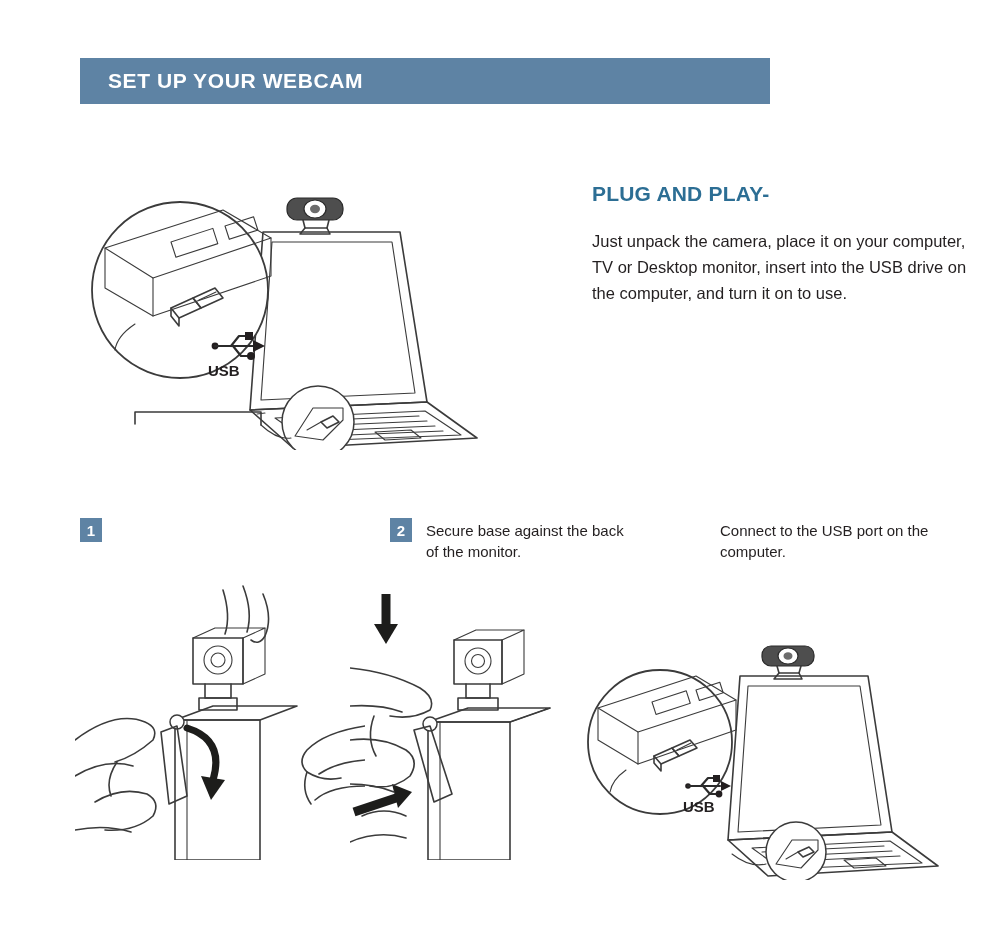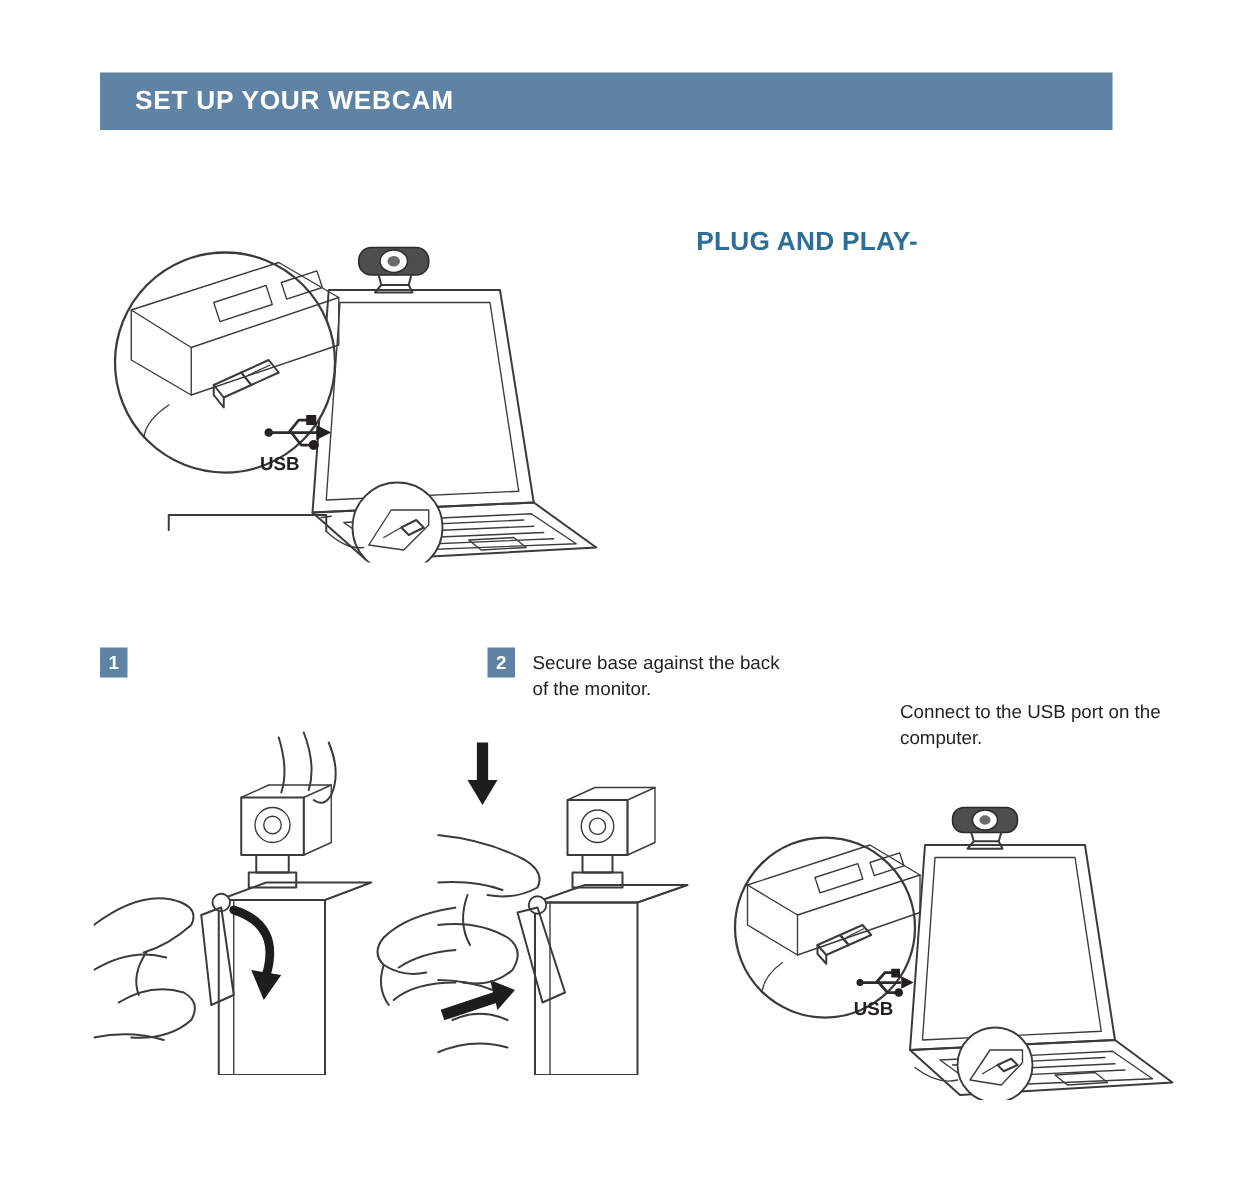--- a/index.html
+++ b/index.html
@@ -14,21 +14,21 @@
     font-family: "Liberation Sans", sans-serif;
     color: #231f20;
     overflow: hidden;
   }
 
   
   .header-bar {
     position: absolute;
     left: 80px;
     top: 58px;
-    width: 810px;
+    width: 690px;
     height: 46px;
     background: #5e83a4;
     display: flex;
     align-items: center;
   }
   .header-title {
     color: #ffffff;
     font-size: 21px;
     font-weight: bold;
     letter-spacing: 0.6px;
@@ -39,21 +39,21 @@
   
   .hero-illustration {
     position: absolute;
     left: 75px;
     top: 150px;
     width: 460px;
     height: 300px;
   }
   .hero-text {
     position: absolute;
-    left: 557px;
+    left: 592px;
     top: 180px;
     width: 380px;
   }
   .hero-heading {
     color: #2c6e94;
     font-size: 21px;
     font-weight: bold;
     line-height: 1.35;
     letter-spacing: 0.2px;
     margin: 0 0 20px 0;
@@ -95,21 +95,21 @@
     justify-content: center;
     flex: 0 0 auto;
     margin-right: 14px;
   }
   .step-text {
     font-size: 15px;
     line-height: 1.4;
     color: #231f20;
     padding-top: 2px;
   }
-  .step-3 .step-text { padding-top: 2px; margin-top: 39px; }
+  .step-3 .step-text { padding-top: 2px; }
 
   
   .panel {
     position: absolute;
   }
   .panel-1 { left: 75px;  top: 580px; width: 290px; height: 280px; }
   .panel-2 { left: 350px; top: 580px; width: 250px; height: 280px; }
   .panel-3 { left: 580px; top: 630px; width: 380px; height: 250px; }
 
   svg { display: block; }
@@ -195,20 +195,21 @@
       <path class="ln-thin" d="M186 275 Q202 290 216 288"></path>
       <path class="ln" d="M60 274 L60 262 L186 262 L186 275"></path>
     </g>
   </svg>
 </div>
 
 <div class="hero-text">
   <div class="hero-heading">
     <span>PLUG AND PLAY-</span><br>
   </div>
+  <p class="hero-body">Just unpack the camera, place it on your computer, TV or Desktop monitor, insert into the USB drive on the computer, and turn it on to use.</p>
 </div>
 
 <div class="steps">
   <div class="step step-1">
     <div class="step-num">1</div>
   </div>
   <div class="step step-2">
     <div class="step-num">2</div>
     <div class="step-text">Secure base against the back of the monitor.</div>
   </div>

